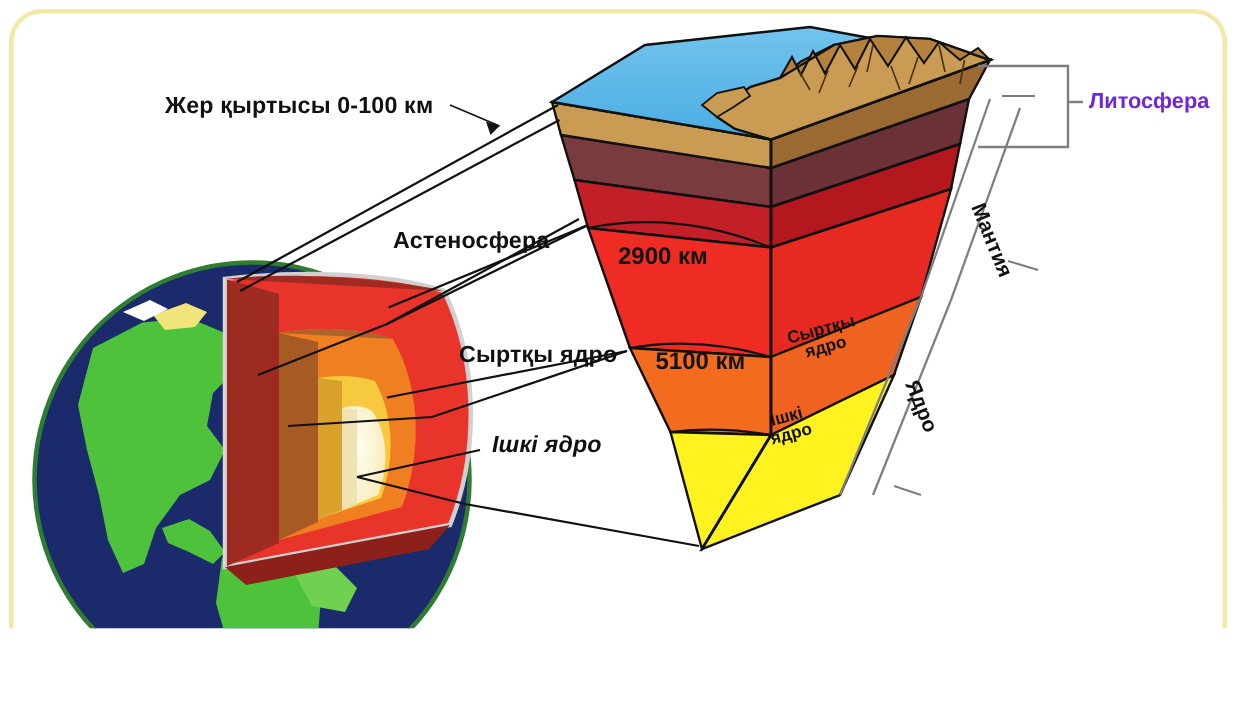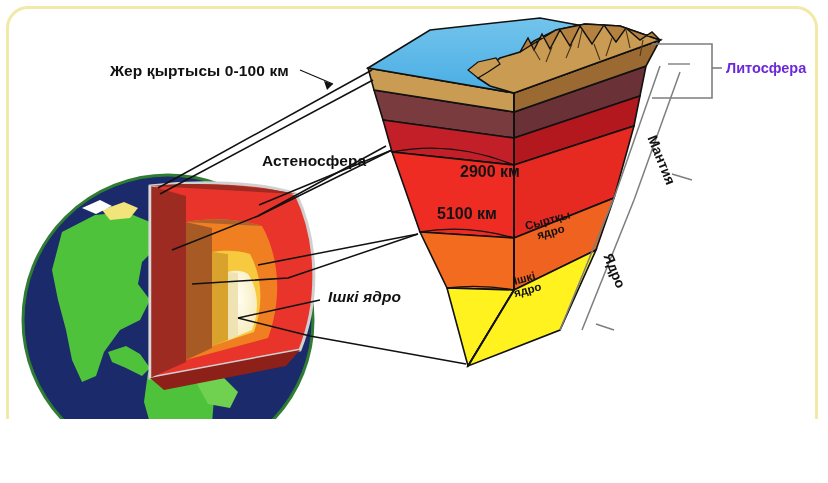--- a/index.html
+++ b/index.html
@@ -219,26 +219,27 @@
       <path d="M614 198 L560 330" stroke="#7e7e7e" stroke-width="1.5"></path>
       <path d="M634 200 L582 330" stroke="#7e7e7e" stroke-width="1.5"></path>
       <path d="M596 324 L614 330" stroke="#7e7e7e" stroke-width="1.4"></path>
     </g>
   </svg>
 
   <div class="calloutText" style="left:110px; top:62px;">Жер қыртысы 0-100 км</div>
 
   <div class="calloutText" style="left:262px; top:152px;">Астеносфера</div>
 
+  <div class="calloutText" style="left:306px; top:228px;">Сыртқы ядро</div>
 
   <div class="calloutText" style="left:328px; top:288px;font-style:italic;">Ішкі ядро</div>
 
-  <div class="depthText" style="left:460px; top:163px;">2900 км</div>
-
-  <div class="depthText" style="left:437px; top:205px;">5100 км</div>
+  <div class="depthText" style="left:412px; top:163px;">2900 км</div>
+
+  <div class="depthText" style="left:437px; top:233px;">5100 км</div>
 
   <div class="wedgeLabel" style="left:526px; top:214px; transform: rotate(-15deg);">
     <span>Сыртқы</span><br>
     <span>ядро</span>
   </div>
 
   <div class="wedgeLabel" style="left:512px; top:272px; transform: rotate(-15deg);">
     <span>Ішкі</span><br>
     <span>ядро</span>
   </div>

